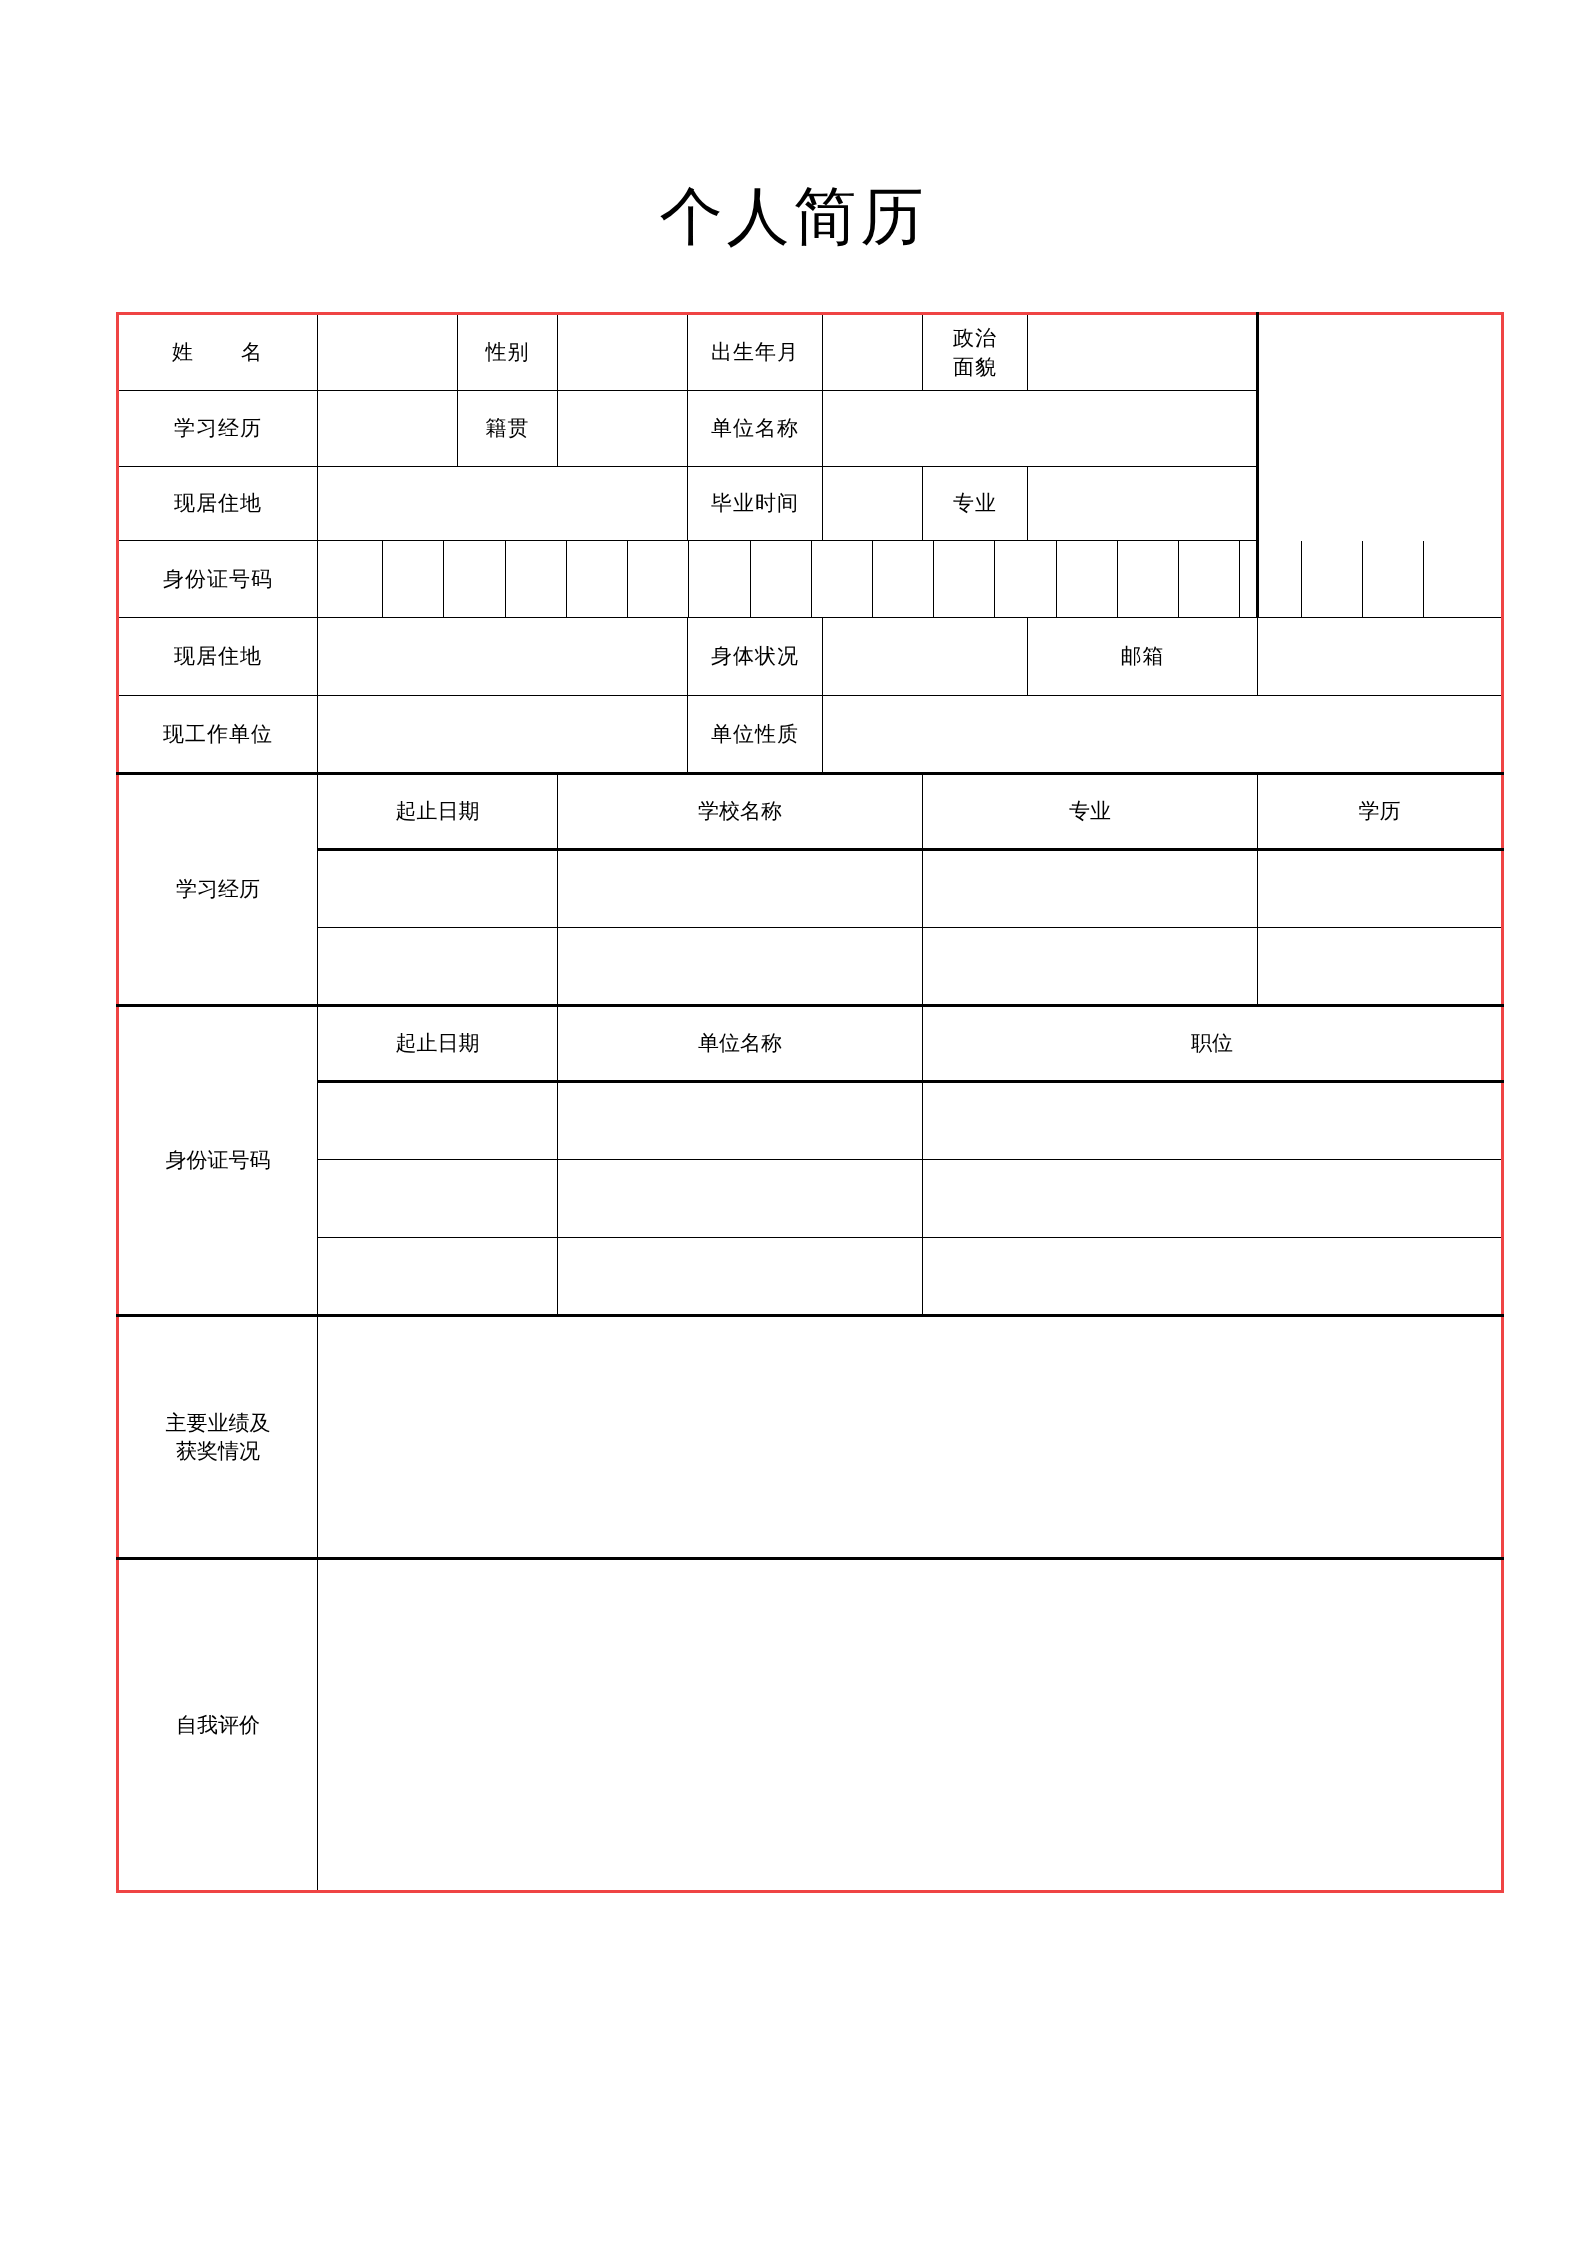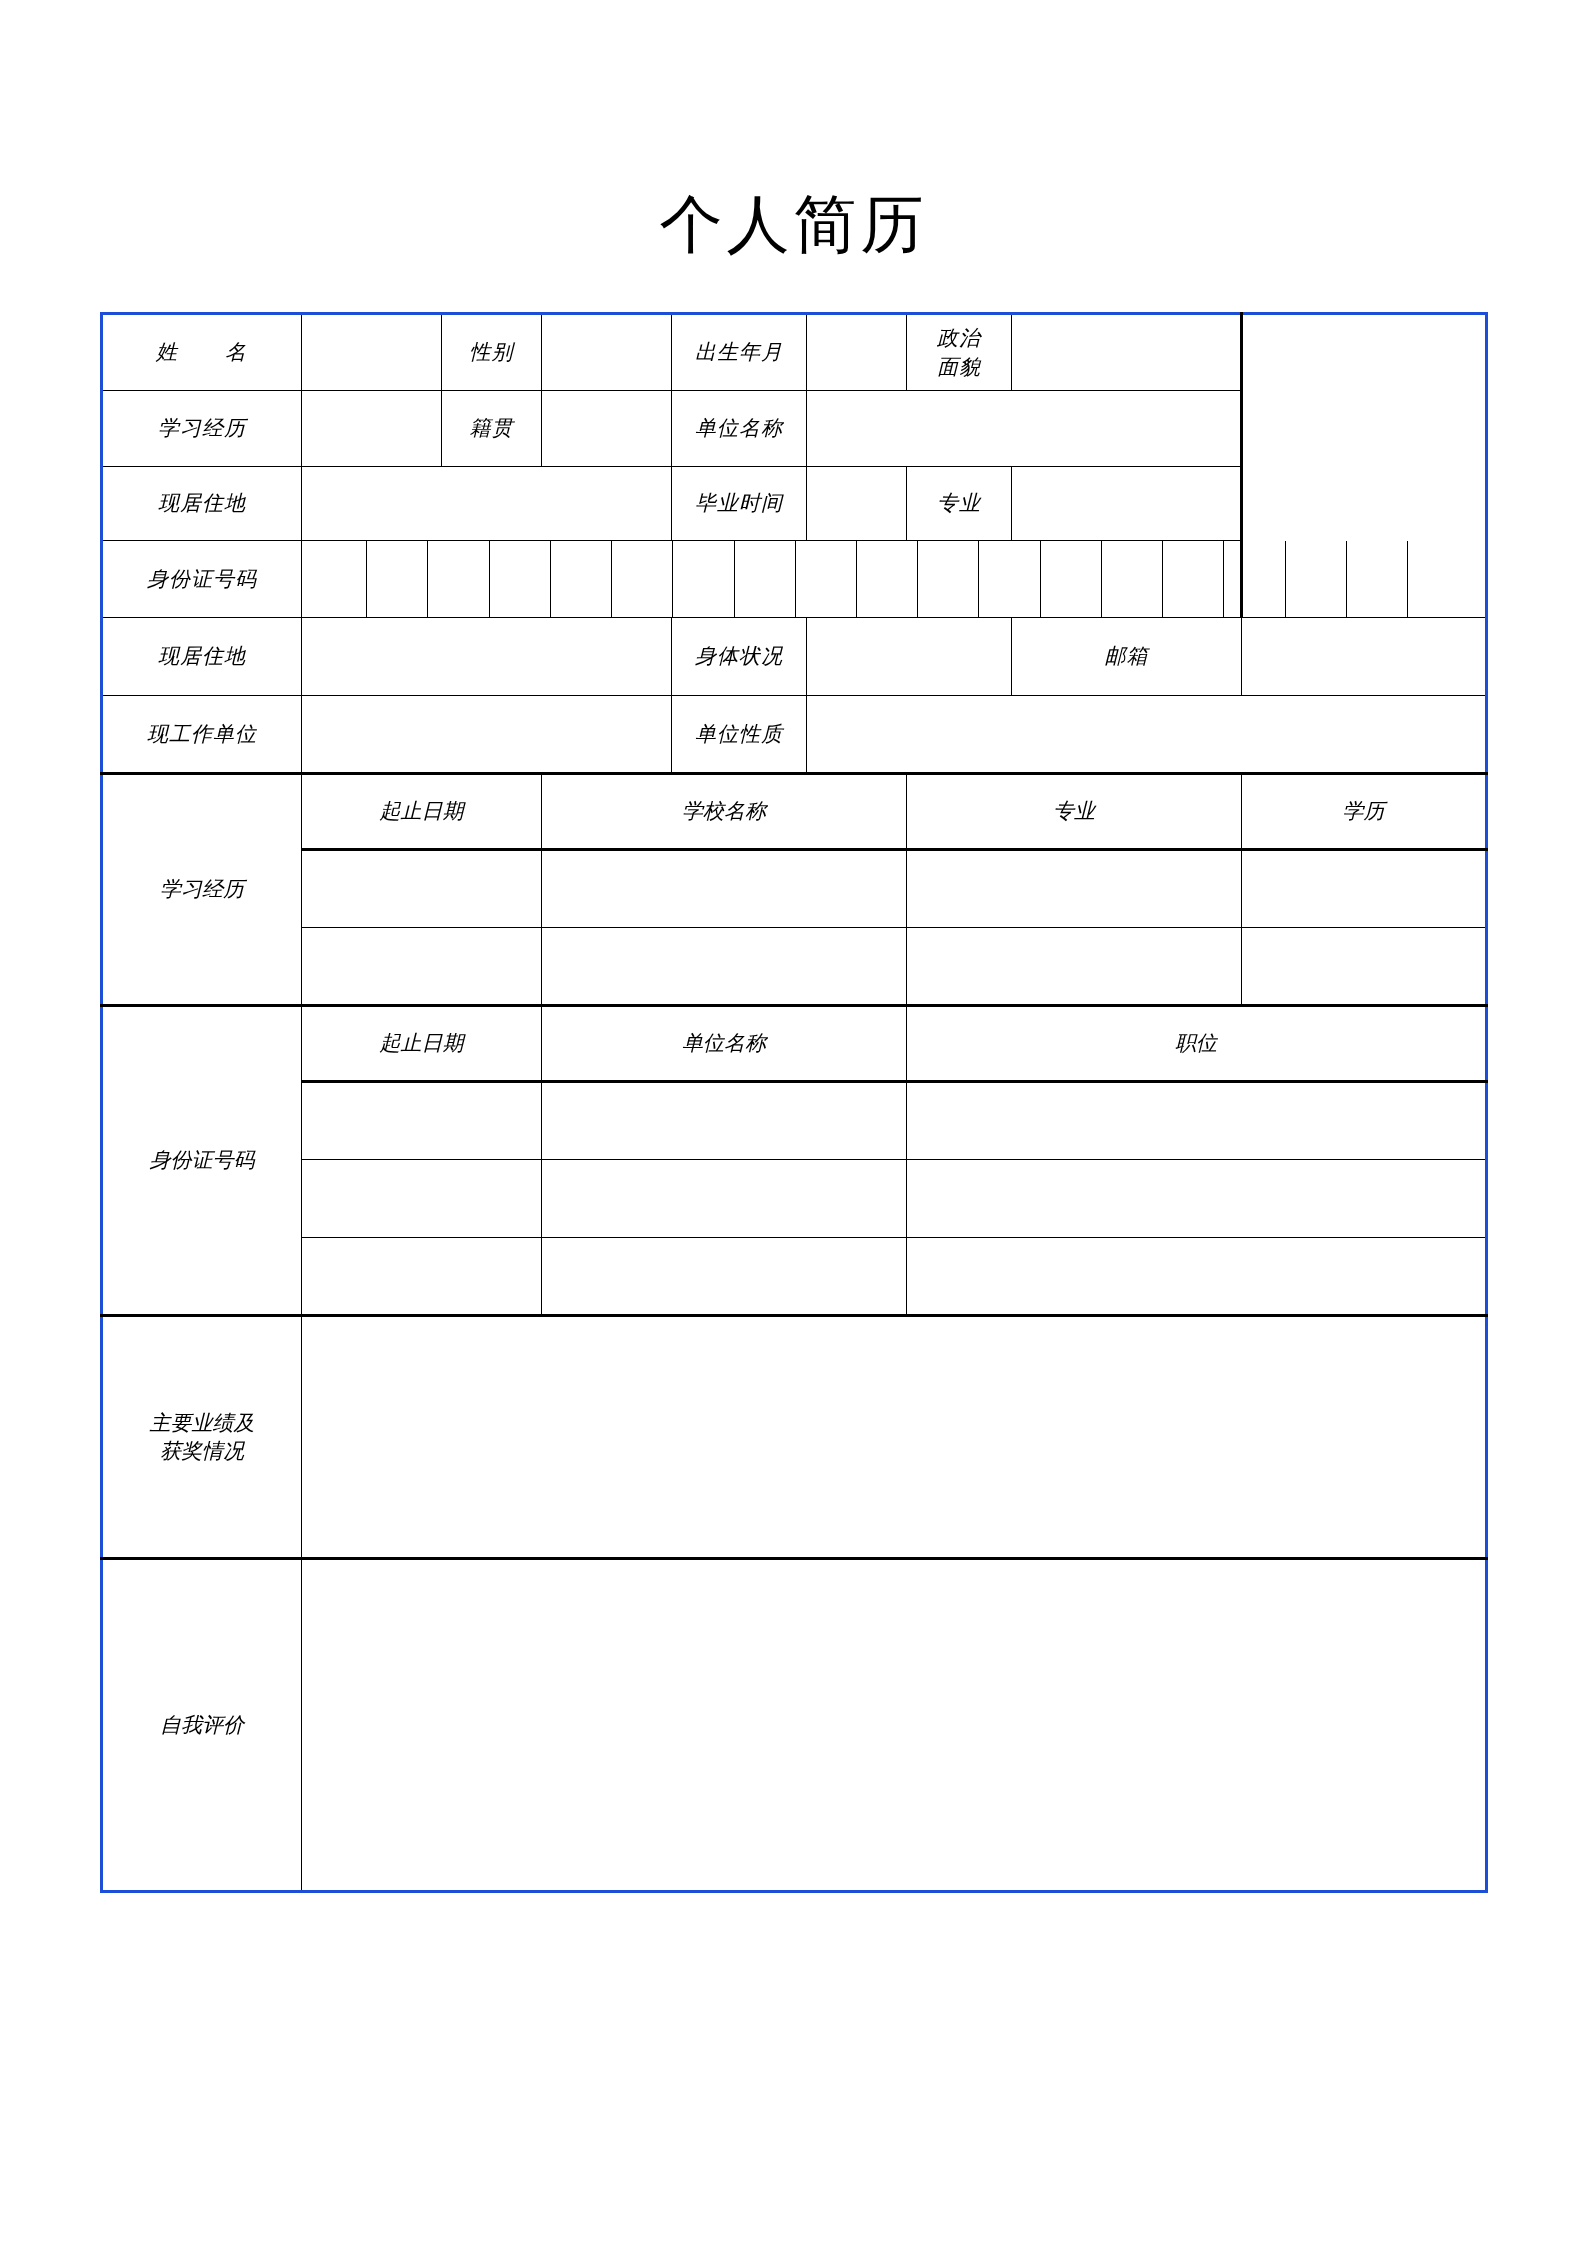--- a/index.html
+++ b/index.html
@@ -29,32 +29,30 @@
     position: absolute;
     left: 0;
     top: 185px;
     width: 1587px;
     text-align: center;
     font-size: 63px;
     line-height: 1.0;
     letter-spacing: 4px;
     font-weight: normal;
     font-family: "DejaVu Serif", "Liberation Serif", serif;
-    margin-top: 8px;
   }
 
   .resume-table {
     position: absolute;
-    left: 100px;
+    left: 116px;
     top: 312px;
     width: 1385px;
     border-collapse: collapse;
     table-layout: fixed;
-    border: 3px solid #1d4ed8;
-    font-style: italic;
+    border: 3px solid #ef4444;
   }
   .resume-table td {
     border: 1px solid #000;
     font-size: 21px;
     line-height: 1.35;
     text-align: center;
     vertical-align: middle;
     padding: 0 4px;
     font-family: "DejaVu Serif", "Liberation Serif", serif;
     color: #000;

